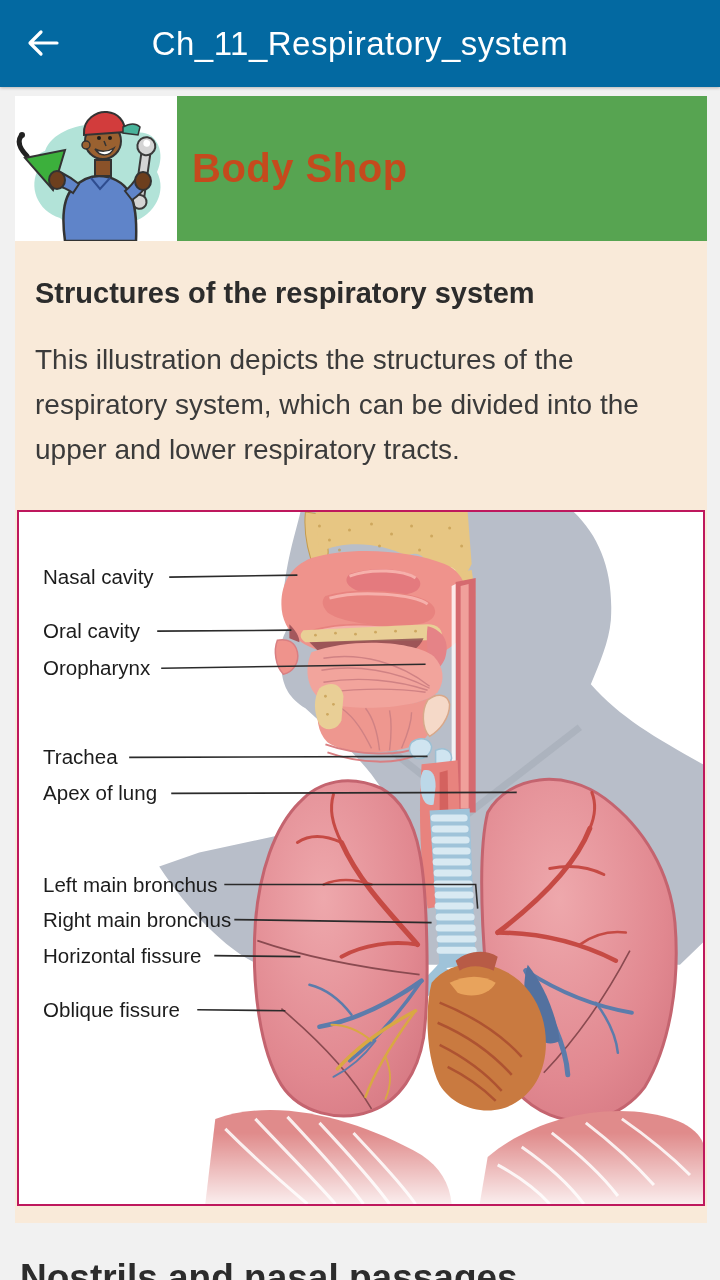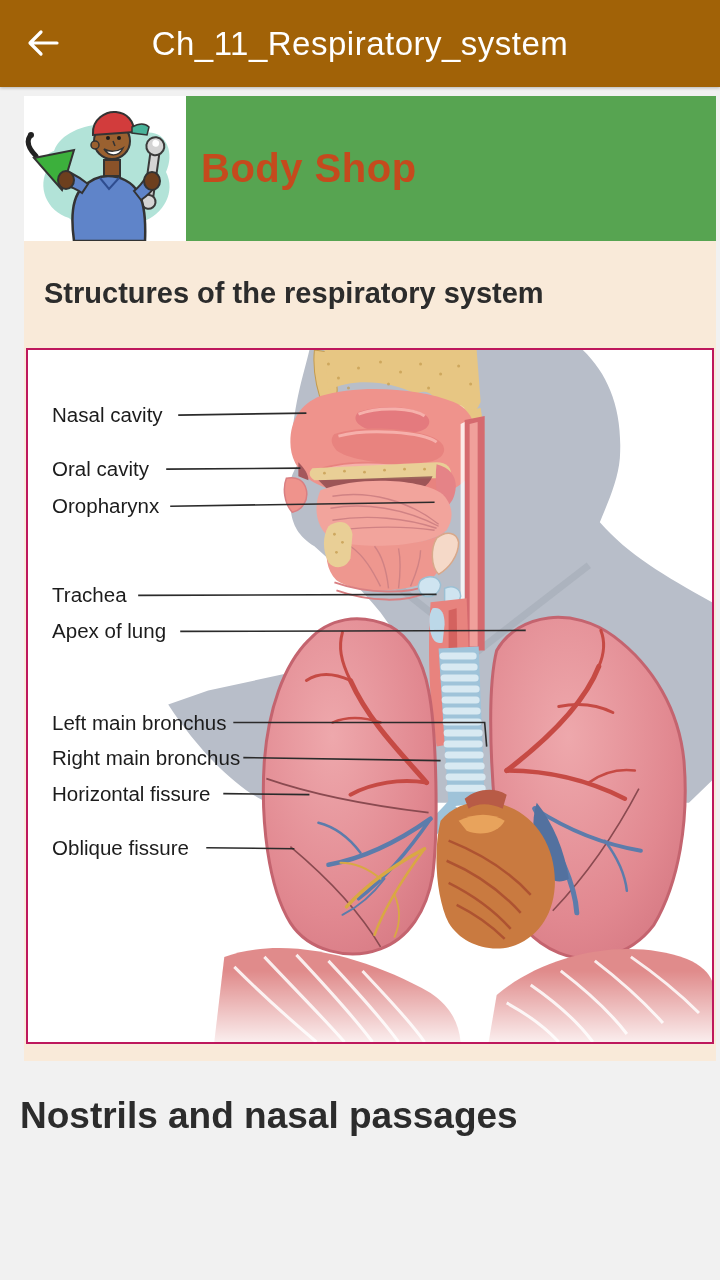--- a/index.html
+++ b/index.html
@@ -1,28 +1,28 @@
 <!DOCTYPE html>
 <html><head>
 <meta charset="utf-8">
 <style>
   html,body{margin:0;padding:0;}
   body{width:720px;height:1280px;overflow:hidden;background:#f1f1f1;
        font-family:"Liberation Sans", sans-serif;}
   .screen{position:relative;width:720px;height:1280px;overflow:hidden;background:#f1f1f1;}
 
   
-  .appbar{position:relative;height:87px;background:#a16207;display:flex;align-items:center;
+  .appbar{position:relative;height:87px;background:#0369a1;display:flex;align-items:center;
           box-shadow:0 1px 3px rgba(0,0,0,.25);justify-content:flex-end;}
   .back-btn{position:absolute;left:14px;top:14px;width:58px;height:58px;border:none;background:transparent;
             display:flex;align-items:center;justify-content:center;cursor:pointer;padding:0;}
   .appbar-title{width:100%;text-align:center;color:#ffffff;font-size:33px;font-weight:500;letter-spacing:.5px;}
 
   
-  .card{margin:9px 24px 0;width:692px;background:#f9ead9;}
+  .card{margin:9px 15px 0;width:692px;background:#f9ead9;}
   .brand-row{display:flex;height:145px;}
   .brand-img{width:162px;height:145px;background:#ffffff;flex:none;}
   .brand-img svg{display:block;}
   .brand-banner{flex:1;background:#57a451;display:flex;align-items:center;}
   .brand-text{color:#c54a1d;font-size:40px;font-weight:700;padding-left:15px;letter-spacing:.5px;}
 
   
   .article{background:#f9ead9;padding:36px 0 17px;}
   .article h2{margin:0 20px;font-size:29px;font-weight:700;color:#2c2c2c;}
   .article p{margin:27px 20px 0;width:672px;font-size:28px;line-height:45px;color:#3b3b3b;}
@@ -89,20 +89,21 @@
           <path d="M108,31 C115,27 121,27 125,31 L123,39 L108,37 Z" fill="#49b39a" stroke="#333333" stroke-width="1.5"></path>
         </svg>
       </div>
       <div class="brand-banner">
         <span class="brand-text">Body Shop</span>
       </div>
     </div>
 
     <div class="article">
       <h2>Structures of the respiratory system</h2>
+      <p>This illustration depicts the structures of the respiratory system, which can be divided into the upper and lower respiratory tracts.</p>
 
       <div class="figure-box">
         <svg viewBox="0 0 683 691">
           <defs>
             <linearGradient id="fadeBottom" x1="0" y1="0" x2="0" y2="1">
               <stop offset="0" stop-color="#ffffff" stop-opacity="0"></stop>
               <stop offset="1" stop-color="#ffffff" stop-opacity="1"></stop>
             </linearGradient>
             <radialGradient id="lungShade" cx="0.4" cy="0.35" r="0.9">
               <stop offset="0" stop-color="#eea8ac"></stop>

